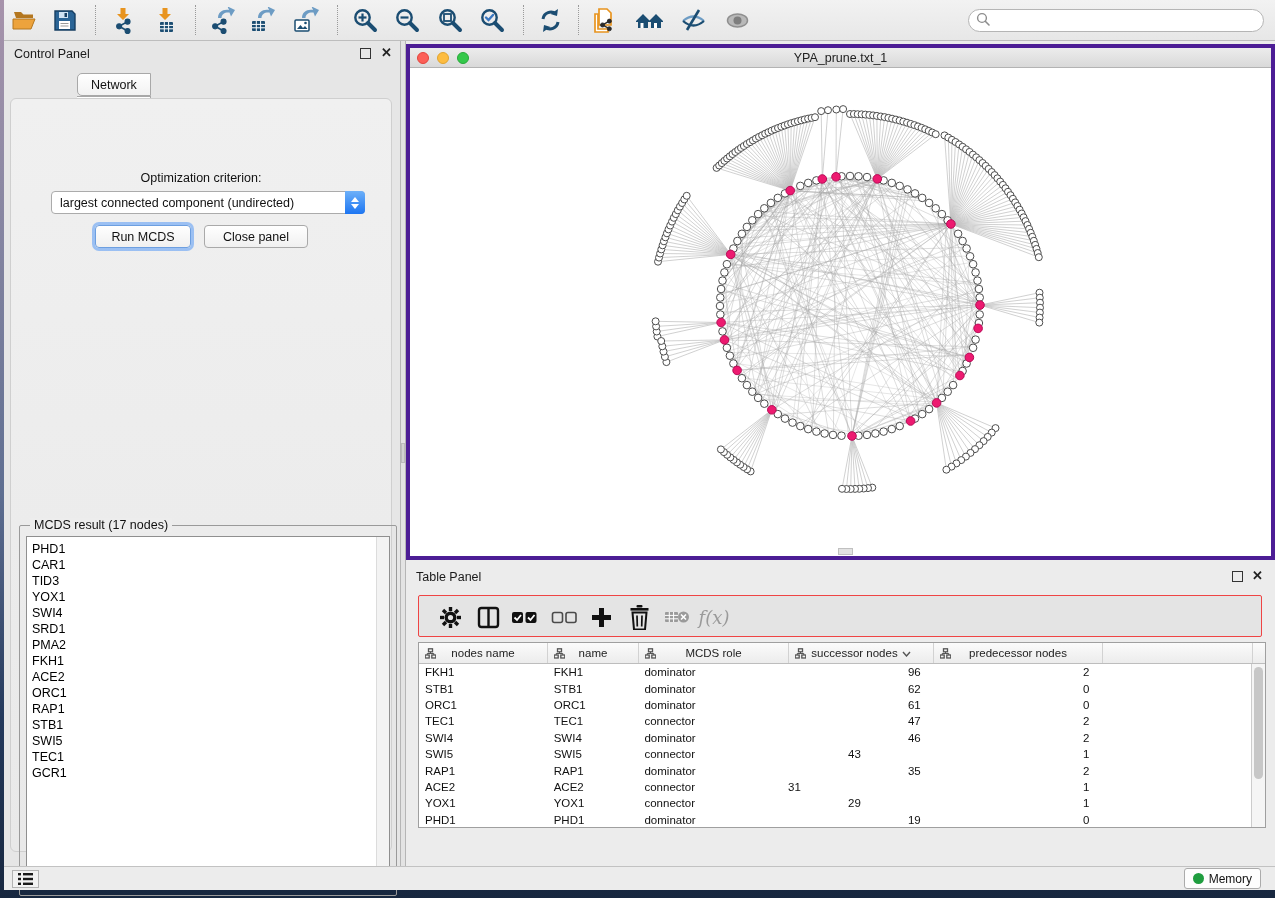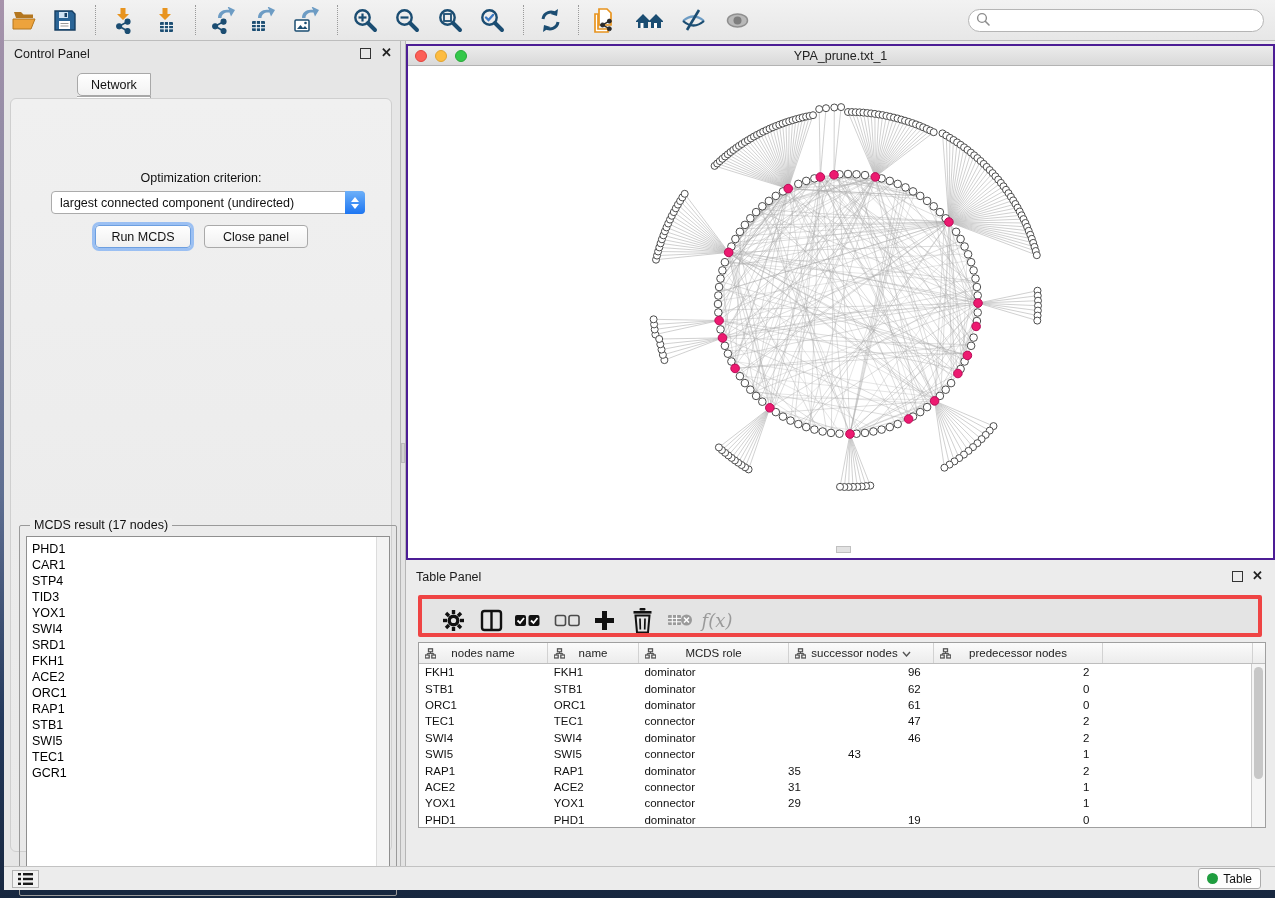--- a/index.html
+++ b/index.html
@@ -56,32 +56,32 @@
   .result-item { font-size:12.5px; line-height:16px; padding-left:5px; color:#000; }
   .list-scroll { position:absolute; right:0; top:0; bottom:0; width:13px; background:#f3f3f3; border-left:1px solid #dcdcdc; }
 
   
   .v-splitter { position:absolute; left:396px; top:41px; width:6px; bottom:24px; background:#e3e3e3;
     border-left:1px solid #b5b5b5; border-right:1px solid #b5b5b5; }
   .v-grip { position:absolute; left:0; width:4px; top:402px; height:20px; background:#d2d2d2; border:1px solid #bbb; }
 
   
   .right-col { position:absolute; left:402px; right:0; top:41px; bottom:24px; }
-  .net-window { position:absolute; left:0; right:0; top:3px; height:516px; border:2px solid #4c1d95; background:#fff; }
+  .net-window { position:absolute; left:0; right:0; top:3px; height:516px; border:4px solid #4c1d95; background:#fff; }
   .net-titlebar { position:absolute; left:0; right:0; top:0; height:20px;
     background:linear-gradient(#ececec,#d9d9d9); border-bottom:1px solid #b3b3b3; }
   .traffic { position:absolute; top:4px; width:12px; height:12px; border-radius:50%; }
   .net-title { position:absolute; left:0; right:0; top:3px; text-align:center; font-size:12.5px; color:#222; }
   .net-canvas { position:absolute; left:0; right:0; top:20px; bottom:0; background:#fff; }
   .h-grip { position:absolute; left:428px; top:480px; width:15px; height:7px; background:#e2e2e2; border:1px solid #c0c0c0; }
 
   
   .table-panel { position:absolute; left:0; right:0; top:523px; bottom:0; background:#ececec; }
   .tp-header { position:relative; height:26px; }
-  .tp-toolbar { position:absolute; left:12px; right:13px; top:31px; height:42px; background:#e4e4e4; border:4px solid #ef4444; border-radius:2px; }
+  .tp-toolbar { position:absolute; left:12px; right:13px; top:31px; height:42px; background:#e4e4e4; border:1px solid #ef4444; border-radius:2px; }
   .tp-tool { position:absolute; top:4px; width:34px; height:34px; display:flex; align-items:center; justify-content:center; }
   .fx { font-family:"DejaVu Serif", serif; font-style:italic; font-size:18px; color:#9a9a9a; }
 
   .data-table { position:absolute; left:12px; top:78px; width:848px; height:186px; background:#fff; border:1px solid #9f9f9f; }
   .dt-header { position:absolute; left:0; top:0; right:0; height:21px; background:linear-gradient(#fbfbfb,#ececec); border-bottom:1px solid #bdbdbd; display:flex; }
   .dt-col { position:relative; height:100%; border-right:1px solid #d2d2d2; display:flex; align-items:center; justify-content:center; gap:4px; font-size:11.5px; color:#222; }
   .dt-col .colicon { position:absolute; left:6px; top:5px; }
   .dt-body { position:absolute; left:0; top:21px; right:14px; bottom:0; overflow:hidden; }
   .dt-row { display:flex; height:16.4px; align-items:center; font-size:11.5px; color:#111; }
   .dt-cell { white-space:nowrap; overflow:hidden; }
@@ -300,25 +300,25 @@
           </span>
       </div>
       <button class="cp-btn focus-ring" style="left:84px; top:126px; width:96px">Run MCDS</button>
       <button class="cp-btn" style="left:193px; top:126px; width:104px">Close panel</button>
       <div class="result-fieldset">
         <span class="result-legend">MCDS result (17 nodes)</span>
         <div class="result-list">
           <div class="result-items" id="result-items">
               <div class="result-item">PHD1</div>
               <div class="result-item">CAR1</div>
-              <div class="result-item">STP4</div>
               <div class="result-item">TID3</div>
               <div class="result-item">YOX1</div>
               <div class="result-item">SWI4</div>
               <div class="result-item">SRD1</div>
+              <div class="result-item">PMA2</div>
               <div class="result-item">FKH1</div>
               <div class="result-item">ACE2</div>
               <div class="result-item">ORC1</div>
               <div class="result-item">RAP1</div>
               <div class="result-item">STB1</div>
               <div class="result-item">SWI5</div>
               <div class="result-item">TEC1</div>
               <div class="result-item">GCR1</div>
             </div>
           <div class="list-scroll"></div>
@@ -1228,37 +1228,37 @@
               <div class="dt-cell" style="width: 91px; text-align: left; padding: 0px 0px 0px 6px;">SWI5</div>
               <div class="dt-cell" style="width: 150px; text-align: left; padding: 0px 0px 0px 6px;">connector</div>
               <div class="dt-cell" style="width: 145px; text-align: center; padding: 0px 12px 0px 0px;">43</div>
               <div class="dt-cell" style="width: 169px; text-align: right; padding: 0px 12px 0px 0px;">1</div>
               <div class="dt-cell" style="width: 150px; text-align: left; padding: 0px 0px 0px 6px;"></div>
             </div>
             <div class="dt-row">
               <div class="dt-cell" style="width: 129px; text-align: left; padding: 0px 0px 0px 6px;">RAP1</div>
               <div class="dt-cell" style="width: 91px; text-align: left; padding: 0px 0px 0px 6px;">RAP1</div>
               <div class="dt-cell" style="width: 150px; text-align: left; padding: 0px 0px 0px 6px;">dominator</div>
-              <div class="dt-cell" style="width: 145px; text-align: left; padding: 0px 12px 0px 0px;">35</div>
+              <div class="dt-cell" style="width: 145px; text-align: right; padding: 0px 12px 0px 0px;">35</div>
               <div class="dt-cell" style="width: 169px; text-align: right; padding: 0px 12px 0px 0px;">2</div>
               <div class="dt-cell" style="width: 150px; text-align: left; padding: 0px 0px 0px 6px;"></div>
             </div>
             <div class="dt-row">
               <div class="dt-cell" style="width: 129px; text-align: left; padding: 0px 0px 0px 6px;">ACE2</div>
               <div class="dt-cell" style="width: 91px; text-align: left; padding: 0px 0px 0px 6px;">ACE2</div>
               <div class="dt-cell" style="width: 150px; text-align: left; padding: 0px 0px 0px 6px;">connector</div>
               <div class="dt-cell" style="width: 145px; padding: 0px 12px 0px 0px;">31</div>
               <div class="dt-cell" style="width: 169px; text-align: right; padding: 0px 12px 0px 0px;">1</div>
               <div class="dt-cell" style="width: 150px; text-align: left; padding: 0px 0px 0px 6px;"></div>
             </div>
             <div class="dt-row">
               <div class="dt-cell" style="width: 129px; text-align: left; padding: 0px 0px 0px 6px;">YOX1</div>
               <div class="dt-cell" style="width: 91px; text-align: left; padding: 0px 0px 0px 6px;">YOX1</div>
               <div class="dt-cell" style="width: 150px; text-align: left; padding: 0px 0px 0px 6px;">connector</div>
-              <div class="dt-cell" style="width: 145px; text-align: left; padding: 0px 12px 0px 0px;">29</div>
+              <div class="dt-cell" style="width: 145px; text-align: center; padding: 0px 12px 0px 0px;">29</div>
               <div class="dt-cell" style="width: 169px; text-align: right; padding: 0px 12px 0px 0px;">1</div>
               <div class="dt-cell" style="width: 150px; text-align: left; padding: 0px 0px 0px 6px;"></div>
             </div>
             <div class="dt-row">
               <div class="dt-cell" style="width: 129px; text-align: left; padding: 0px 0px 0px 6px;">PHD1</div>
               <div class="dt-cell" style="width: 91px; text-align: left; padding: 0px 0px 0px 6px;">PHD1</div>
               <div class="dt-cell" style="width: 150px; text-align: left; padding: 0px 0px 0px 6px;">dominator</div>
               <div class="dt-cell" style="width: 145px; text-align: right; padding: 0px 12px 0px 0px;">19</div>
               <div class="dt-cell" style="width: 169px; text-align: right; padding: 0px 12px 0px 0px;">0</div>
               <div class="dt-cell" style="width: 150px; text-align: left; padding: 0px 0px 0px 6px;"></div>
@@ -1278,16 +1278,16 @@
         <rect x="0" y="0" width="3" height="2.4" fill="#1a1a1a"></rect>
           <rect x="5" y="0" width="10" height="2.4" fill="#1a1a1a"></rect>
         <rect x="0" y="4.8" width="3" height="2.4" fill="#1a1a1a"></rect>
           <rect x="5" y="4.8" width="10" height="2.4" fill="#1a1a1a"></rect>
         <rect x="0" y="9.6" width="3" height="2.4" fill="#1a1a1a"></rect>
           <rect x="5" y="9.6" width="10" height="2.4" fill="#1a1a1a"></rect>
       </svg>
     </span>
     <button class="memory-btn">
       <span class="mem-dot"></span>
-      <span>Table</span>
+      <span>Memory</span>
     </button>
   </div>
 </div>
 
 </body></html>

